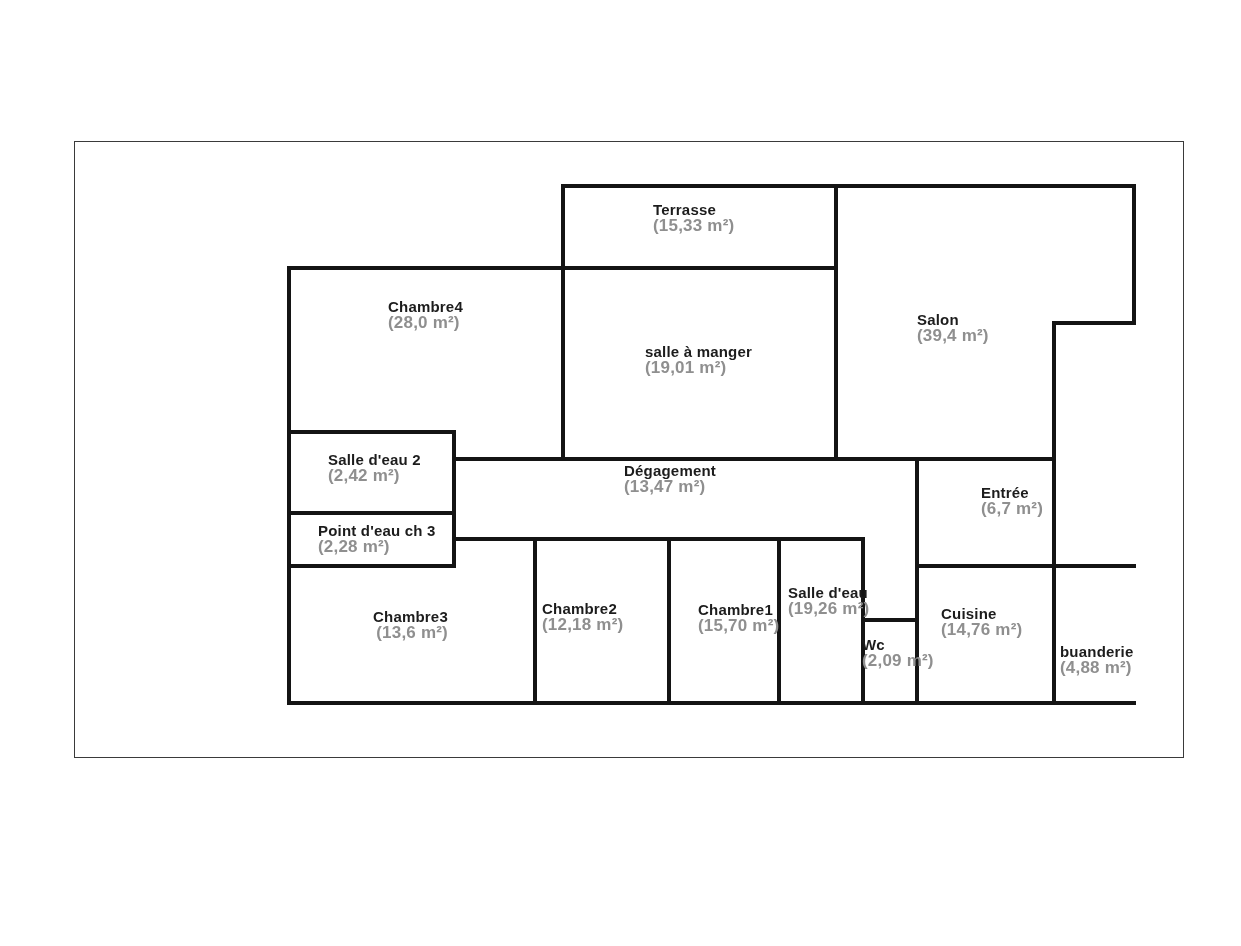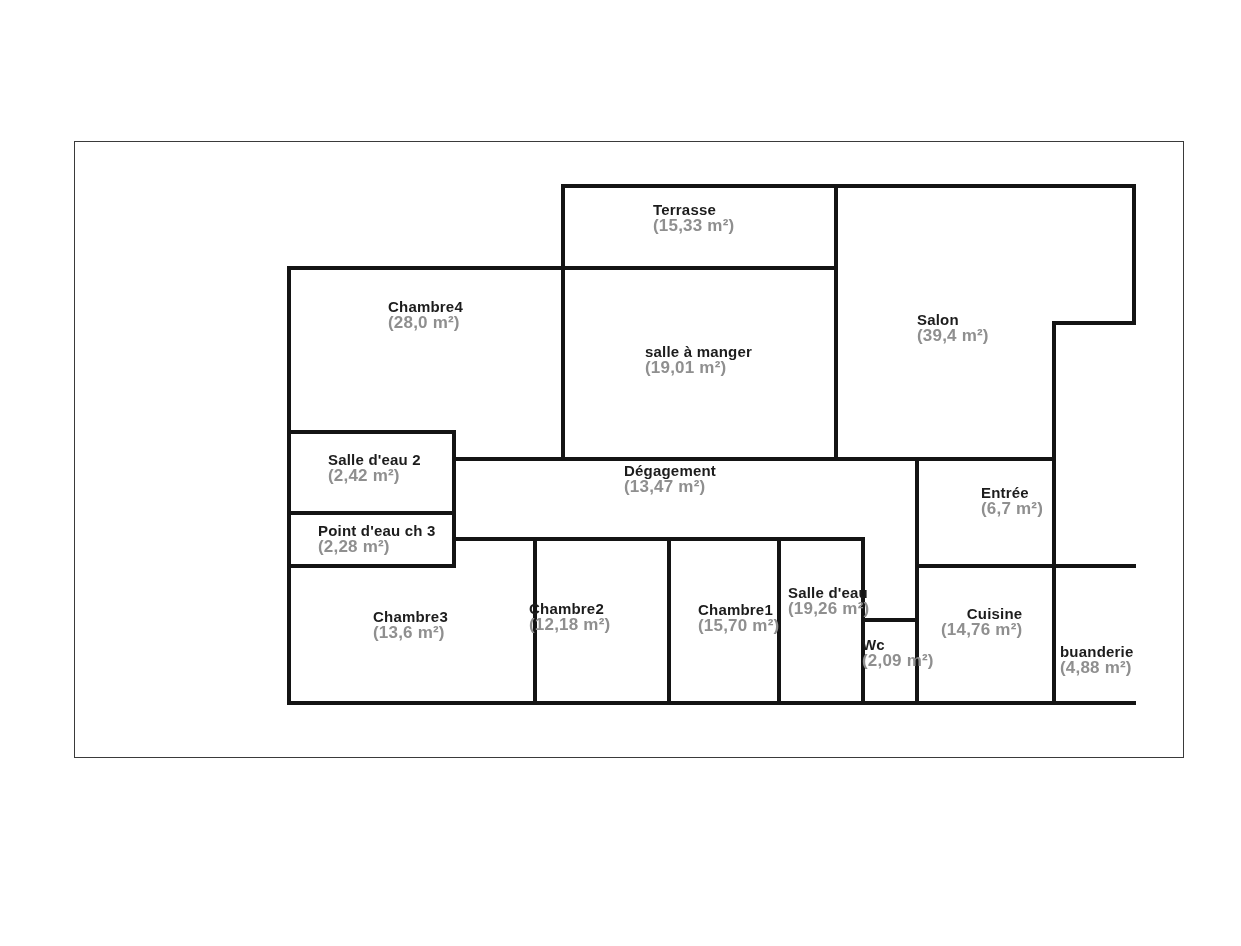--- a/index.html
+++ b/index.html
@@ -86,46 +86,46 @@
   <div class="room-label" style="left:616px;top:463px;margin-left:8px;">
     <div class="room-name">Dégagement</div>
     <div class="room-area">(13,47 m²)</div>
   </div>
 
   <div class="room-label" style="left:935px;top:485px;margin-left:46px;">
     <div class="room-name">Entrée</div>
     <div class="room-area">(6,7 m²)</div>
   </div>
 
-  <div class="room-label" style="left:373px;top:609px;">
+  <div class="room-label" style="left:373px;top:609px;text-align:right;">
     <div class="room-name">Chambre3</div>
     <div class="room-area">(13,6 m²)</div>
   </div>
 
-  <div class="room-label" style="left:529px;top:601px;">
+  <div class="room-label" style="left:542px;top:601px;">
     <div class="room-name">Chambre2</div>
     <div class="room-area">(12,18 m²)</div>
   </div>
 
   <div class="room-label" style="left:698px;top:602px;">
     <div class="room-name">Chambre1</div>
     <div class="room-area">(15,70 m²)</div>
   </div>
 
   <div class="room-label" style="left:788px;top:585px;">
     <div class="room-name">Salle d'eau</div>
     <div class="room-area">(19,26 m²)</div>
   </div>
 
   <div class="room-label" style="left:862px;top:637px;">
     <div class="room-name">Wc</div>
     <div class="room-area">(2,09 m²)</div>
   </div>
 
-  <div class="room-label" style="left:941px;top:606px;text-align:right;">
+  <div class="room-label" style="left:941px;top:606px;">
     <div class="room-name">Cuisine</div>
     <div class="room-area">(14,76 m²)</div>
   </div>
 
   <div class="room-label" style="left:1060px;top:612px;margin-top:32px;">
     <div class="room-name">buanderie</div>
     <div class="room-area">(4,88 m²)</div>
   </div>
 
 </div>

